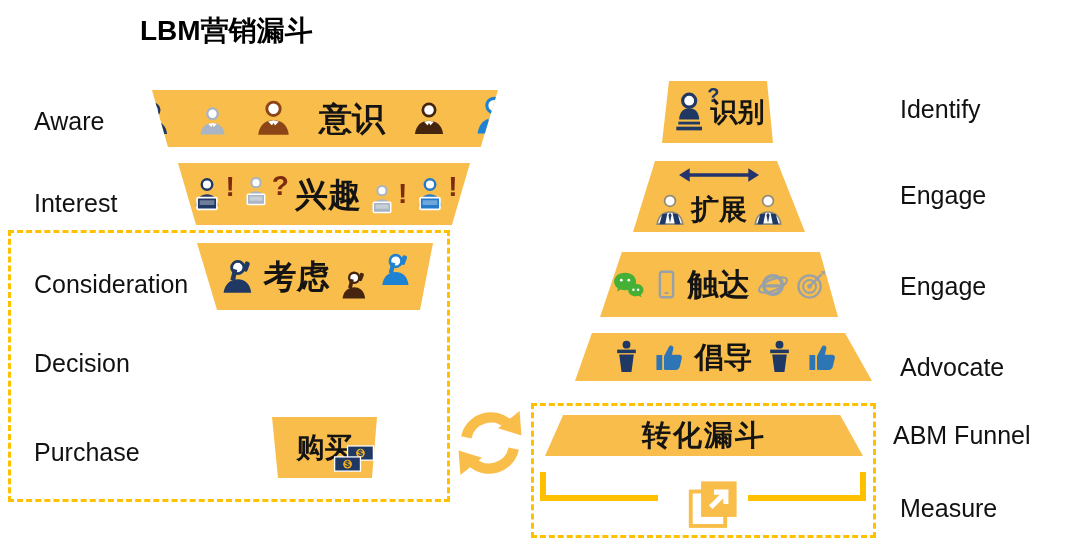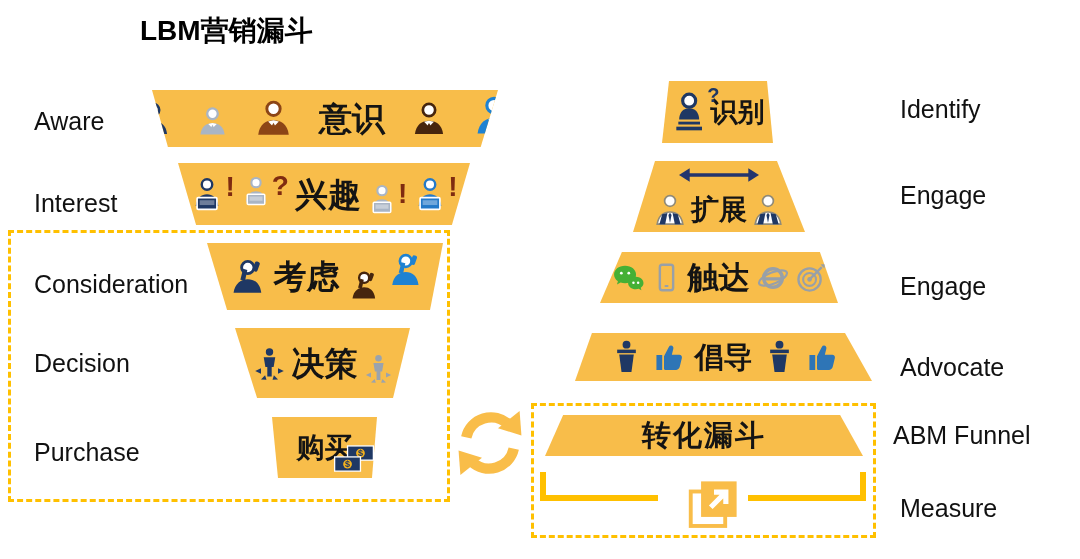--- a/index.html
+++ b/index.html
@@ -19,28 +19,28 @@
   .seg {
     position: absolute; background: #F8BD4A;
     display: flex; align-items: center; justify-content: center;
   }
   .seg svg { flex: none; display: block; }
   .cn { font-size: 33px; font-weight: 600; color: #141414; white-space: nowrap; line-height: 1; }
 
   
   .s1 { left:152px; top: 90px; width:346px; height:57px; clip-path: polygon(0 0,100% 0,95% 100%,4.6% 100%); gap:26px; }
   .s2 { left:178px; top:163px; width:292px; height:62px; clip-path: polygon(0 0,100% 0,93.8% 100%,6.2% 100%); gap:6px; }
-  .s3 { left:207px; top:243px; width:236px; height:67px; clip-path: polygon(0 0,100% 0,94.5% 100%,8.5% 100%); gap:8px; }
+  .s3 { left:197px; top:243px; width:236px; height:67px; clip-path: polygon(0 0,100% 0,94.5% 100%,8.5% 100%); gap:8px; }
   .s4 { left:235px; top:328px; width:175px; height:70px; clip-path: polygon(0 0,100% 0,90.3% 100%,12.6% 100%); gap:6px; }
   .s5 { left:272px; top:417px; width:105px; height:61px; clip-path: polygon(0 0,100% 0,95.2% 100%,5.7% 100%); }
 
   
   .r1 { left:662px; top: 81px; width:111px; height:62px; clip-path: polygon(6.3% 0,94.6% 0,100% 100%,0 100%); gap:2px; }
   .r2 { left:633px; top:161px; width:172px; height:71px; clip-path: polygon(12.8% 0,83.7% 0,100% 100%,0 100%); gap:4px; padding-top:26px; }
-  .r3 { left:600px; top:252px; width:238px; height:51px; clip-path: polygon(9.2% 0,92.4% 0,100% 100%,0 100%); gap:7px; }
+  .r3 { left:600px; top:252px; width:238px; height:65px; clip-path: polygon(9.2% 0,92.4% 0,100% 100%,0 100%); gap:7px; }
   .r4 { left:575px; top:333px; width:297px; height:48px; clip-path: polygon(5.7% 0,90.9% 0,100% 100%,0 100%); gap:9px; }
   .r5 { left:545px; top:415px; width:318px; height:41px; clip-path: polygon(5.7% 0,92.8% 0,100% 100%,0 100%); }
 
   .box { position: absolute; border: 3px dashed #FFC000; }
   .box-left  { left:8px;   top:230px; width:442px; height:272px; }
   .box-right { left:531px; top:403px; width:345px; height:135px; }
 
   .pair { display: flex; align-items: flex-start; }
   .mark { font-size: 28px; font-weight: bold; color: #7F2B10; line-height: 1; margin: -4px 0 0 1px; }
 
@@ -234,29 +234,20 @@
       </svg>
     <span class="cn">考虑</span>
     <svg width="31" height="31" style="color:#46250E;transform:translateY(9px)">
         <use href="#i-person-phone"></use>
       </svg>
     <svg width="36" height="36" style="color:#1E82D2;transform:translateY(-7px)">
         <use href="#i-person-phone"></use>
       </svg>
   </div>
 
-  <div class="seg s4">
-    <svg width="33" height="33" style="color:#1F3864">
-        <use href="#i-person-arrows"></use>
-      </svg>
-    <span class="cn">决策</span>
-    <svg width="29" height="29" style="color:#9AA3AE;transform:translateY(5px)">
-        <use href="#i-person-arrows"></use>
-      </svg>
-  </div>
 
   <div class="seg s5">
     <span class="cn" style="font-size:28px">购买</span>
   </div>
   <svg class="money" width="46" height="31" style="color:#1F3864">
       <use href="#i-money"></use>
     </svg>
 
   <svg class="recycle" width="74" height="74" style="color:#F9BD49">
       <use href="#i-refresh"></use>

